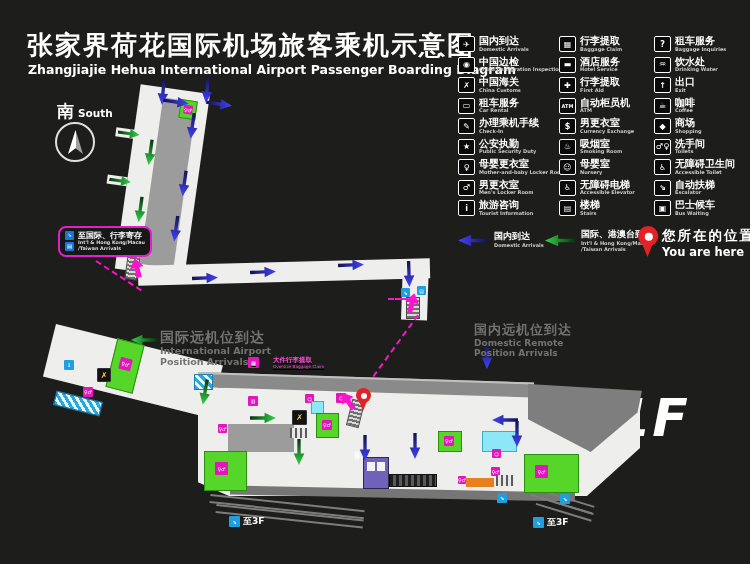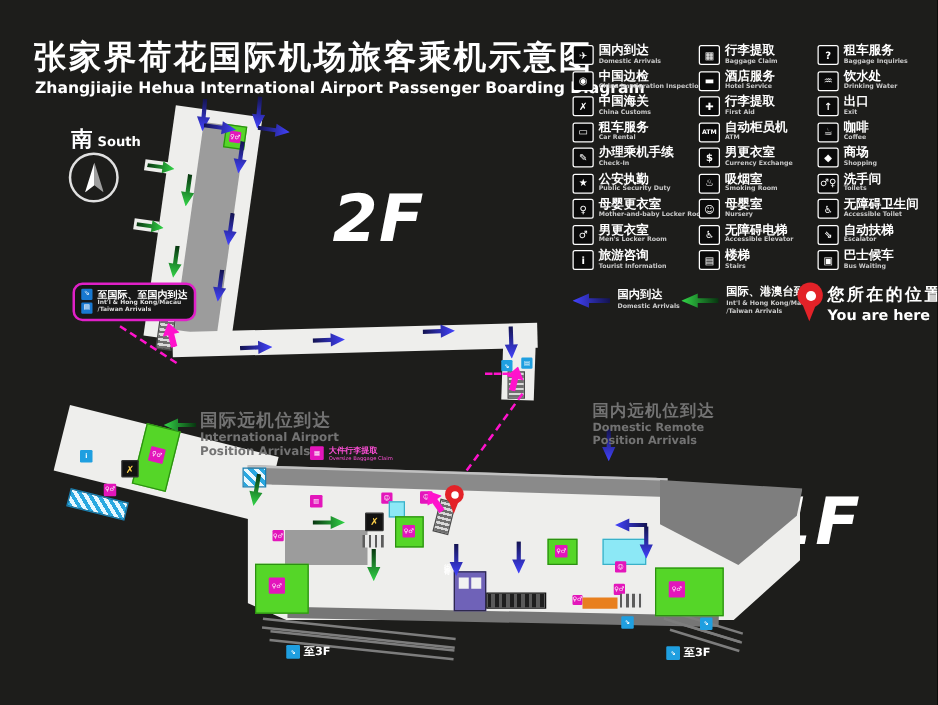--- a/index.html
+++ b/index.html
@@ -71,21 +71,21 @@
   .pin:before{content:"";position:absolute;left:3px;top:13px;border-left:4.5px solid transparent;border-right:4.5px solid transparent;border-top:10px solid #e32228;}
   
   .mbox{position:absolute;display:flex;gap:4px;align-items:center;padding:3px 5px;border:2px solid #e020c8;border-radius:8px;background:#171717;}
   .cbcol{display:flex;flex-direction:column;gap:2px;} .cbrow{display:flex;gap:2px;}
   .cb{width:9px;height:9px;background:#1878d0;color:#fff;font-size:5.5px;line-height:9px;text-align:center;border-radius:1px;overflow:hidden;}
   .mbt b{display:block;font-size:8px;color:#fff;line-height:1.15;white-space:nowrap;}
   .mbt i{display:block;font-style:normal;font-size:4.8px;font-weight:700;color:#ddd;line-height:1.2;white-space:nowrap;}
   .remote{position:absolute;color:#737373;}
   .remote b{display:block;font-size:14px;font-weight:900;letter-spacing:1px;white-space:nowrap;line-height:1.2;}
   .remote span{display:block;font-size:9.5px;font-weight:700;line-height:1.15;white-space:nowrap;}
-  .ovb{position:absolute;display:flex;gap:4px;align-items:flex-start;}
+  .ovb{position:absolute;display:flex;gap:14px;align-items:flex-start;text-decoration:underline;}
   .ovb .mi{position:static;width:11px;height:11px;flex:0 0 11px;}
   .ovb b{display:block;font-size:6.5px;color:#ff4fd8;line-height:1.1;white-space:nowrap;}
   .ovb i{display:block;font-style:normal;font-size:4.2px;color:#ff4fd8;white-space:nowrap;}
   .vt{position:absolute;writing-mode:vertical-rl;font-size:6px;color:#fff;letter-spacing:1px;}
   .to3f{position:absolute;display:flex;align-items:center;gap:3px;color:#fff;font-size:9px;font-weight:700;}
   .to3f .mi{position:static;width:11px;height:11px;flex:0 0 11px;}
 </style>
 </head>
 <body>
 
@@ -93,21 +93,20 @@
 
   <div class="zh-title">张家界荷花国际机场旅客乘机示意图</div>
   <div class="en-title">Zhangjiajie Hehua International Airport Passenger Boarding Diagram</div>
   <div class="south">
     <b>南</b>
     <i>South</i>
   </div>
   <div class="cring">
     <div class="cneedle"></div>
   </div>
-  <div class="flab" style="left:266px;top:146px;">2F</div>
   <div class="flab" style="left:615px;top:388px;">1F</div>
 
   <div class="legend">
     <div class="lcol" style="left:0;">
       <div class="li">
           <span class="lic">✈</span>
           <span class="lt">
             <b>国内到达</b>
             <i>Domestic Arrivals</i>
           </span>
@@ -355,21 +354,21 @@
   <span class="mi mi-c" style="left:401px;top:288px;width:9px;height:9px;">⇘</span>
   <span class="mi mi-c" style="left:417px;top:286px;width:9px;height:9px;">▤</span>
   <div class="mar" style="left:405px;top:293px;transform:rotate(14deg);"></div>
 
   <div class="mbox" style="left:58px;top:226px;">
     <span class="cbcol">
       <span class="cb">⇘</span>
       <span class="cb">▤</span>
     </span>
     <span class="mbt">
-      <b>至国际、至国内到达</b>
+      <b>至国际、行李寄存</b>
       <i>Int'l &amp; Hong Kong/Macau</i>
       <i>/Taiwan Arrivals</i>
     </span>
   </div>
   <div class="dash" style="left:96px;top:260px;width:54px;transform:rotate(33deg);"></div>
   <div class="dash" style="left:388px;top:298px;width:20px;"></div>
   <div class="dash" style="left:418px;top:314px;width:106px;transform:rotate(126deg);"></div>
 
   <div class="pier walk"></div>
   <div class="slab walk"></div>

